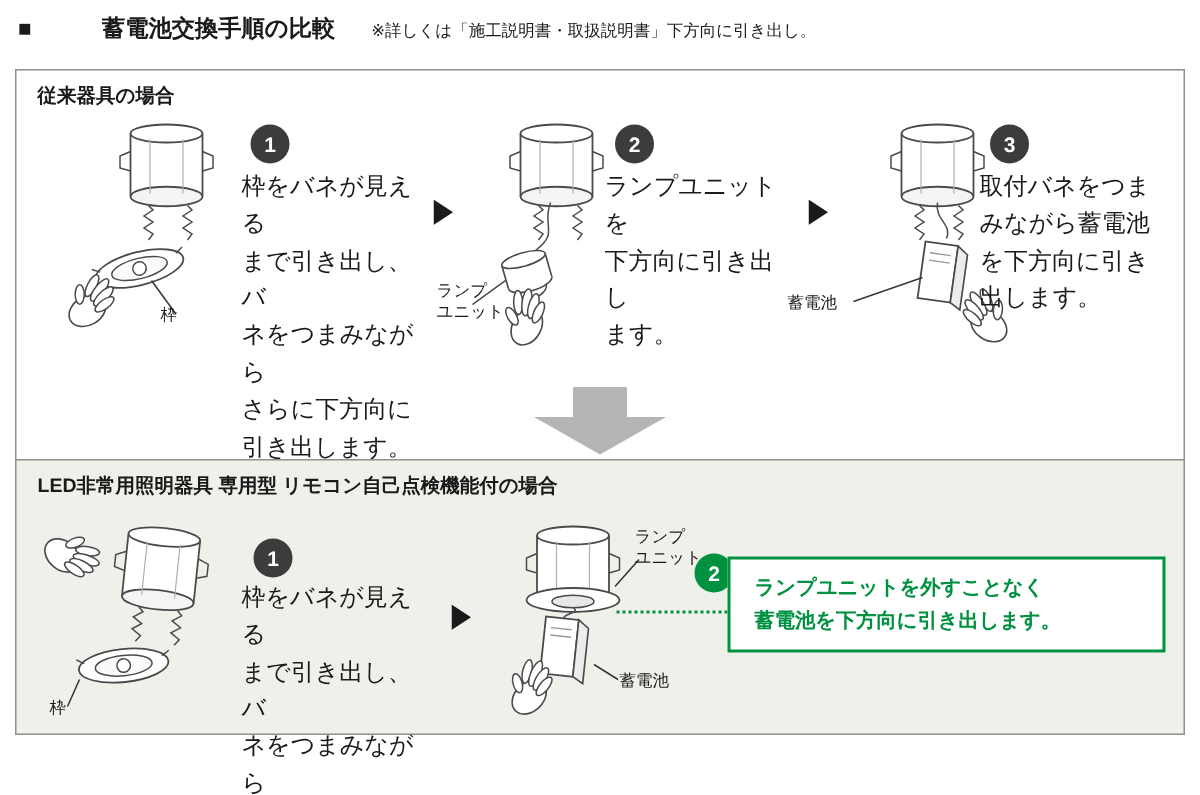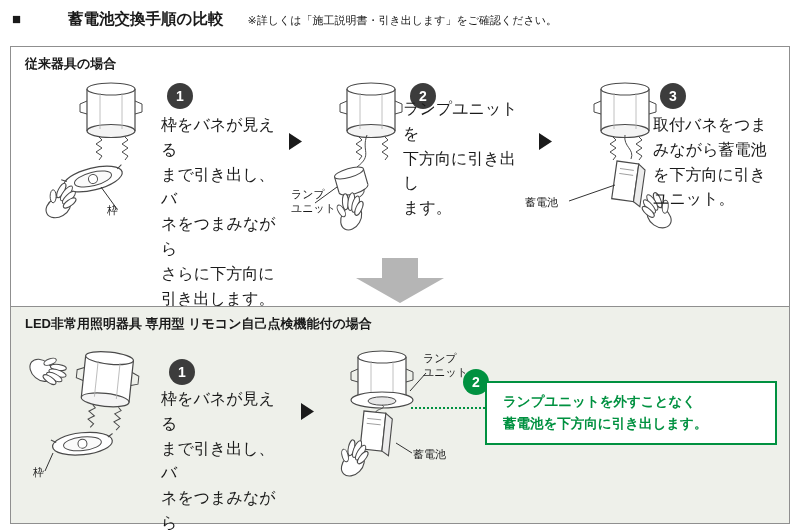--- a/index.html
+++ b/index.html
@@ -7,36 +7,36 @@
     font-family:"Liberation Sans","DejaVu Sans",sans-serif; color:#1a1a1a; }
   .page { position:relative; width:800px; height:530px; overflow:hidden; background:#fff; }
 
   .header { position:absolute; left:12px; top:9px; display:flex; align-items:baseline; gap:10px; }
   .marker { font-size:15px; font-weight:bold; }
   .title  { font-size:15.5px; font-weight:bold; margin-right:14px;margin-left:37px; }
   .note   { font-size:11px; }
 
   .panel { position:absolute; left:10px; width:780px; border:1px solid #8f8f8f; background:#fff; }
   .panel.conv { top:46px; height:264px; }
-  .panel.led  { top:306px; height:218px; background:#eef0ea; }
+  .panel.led  { top:306px; height:184px; background:#eef0ea; }
   .panel-title { position:absolute; left:14px; top:8px; font-size:13px; font-weight:bold; }
 
   .illus { position:absolute; }
   .step-circle { position:absolute; width:26px; height:26px; border-radius:50%;
     background:var(--circle_dark,#3c3c3c); color:#fff; font-size:14px; font-weight:bold;
     display:flex; align-items:center; justify-content:center; }
   .step-circle.green { background:var(--green,#009140); }
   .step-text { position:absolute; font-size:16px; line-height:1.55; white-space:pre-line; }
   .part-label { position:absolute; font-size:11px; line-height:1.3; white-space:pre-line; }
   .next-arrow { position:absolute; }
   .big-arrow { position:absolute; left:352px; top:258px; }
 
   .dotted-line { position:absolute; left:400px; top:100px; width:74px;
     border-top:2px dotted var(--green,#009140); }
-  .green-box { position:absolute; left:474px; top:74px; width:292px; height:64px;
+  .green-box { position:absolute; left:474px; top:64px; width:292px; height:64px;
     background:#fff; border:2px solid var(--green,#009140); }
   .green-box .hl { position:absolute; left:16px; top:8px; font-size:13.5px; font-weight:bold;
     color:var(--green,#009140); line-height:1.65; white-space:pre-line; }
 </style>
 </head>
 <body>
 
 <svg width="0" height="0" style="position:absolute" aria-hidden="true">
   <defs>
     <g id="g-housing">
@@ -75,21 +75,21 @@
       <path d="M-10 19.5 A10 7 0 0 0 10 19.5" fill="none" stroke="#4a4a4a" stroke-width="1"></path>
     </g>
   </defs>
 </svg>
 
 <div class="page">
 
   <div class="header">
     <span class="marker">■</span>
     <span class="title">蓄電池交換手順の比較</span>
-    <span class="note">※詳しくは「施工説明書・引き出します」をご確認ください。</span>
+    <span class="note">※詳しくは「施工説明書・取扱説明書」下方向に引き出し。</span>
   </div>
 
   <div class="panel conv">
     <div class="panel-title">従来器具の場合</div>
 
     <svg class="illus" style="left:28px;top:26px" width="130" height="170" viewBox="0 0 130 170">
       <use href="#g-housing" transform="translate(72,16)"></use>
       <use href="#g-spring" transform="translate(60,64)"></use>
       <use href="#g-spring" transform="translate(86,64)"></use>
       <use href="#g-ring" transform="translate(54,106) rotate(-14)"></use>
@@ -113,21 +113,21 @@
       <use href="#g-spring" transform="translate(52,64)"></use>
       <use href="#g-spring" transform="translate(78,64)"></use>
       <path d="M60 62 C54 78 66 82 50 94" fill="none" stroke="#4a4a4a" stroke-width="1"></path>
       <use href="#g-lamp" transform="translate(42,100) rotate(-16)"></use>
       <use href="#g-hand" transform="translate(40,140) rotate(-60)"></use>
       <line x1="8" y1="130" x2="30" y2="114" stroke="#333" stroke-width="1"></line>
     </svg>
     <div class="part-label" style="left:280px;top:140px">ランプ
 ユニット</div>
     <div class="step-circle" style="left:399px;top:36px">2</div>
-    <div class="step-text" style="left:392px;top:50px;width:128px">ランプユニットを
+    <div class="step-text" style="left:392px;top:66px;width:128px">ランプユニットを
 下方向に引き出し
 ます。</div>
 
     <svg class="next-arrow" style="left:528px;top:86px" width="13" height="17">
       <polygon points="0,0 13,8.5 0,17" fill="#1a1a1a"></polygon>
     </svg>
 
     <svg class="illus" style="left:550px;top:26px" width="125" height="170" viewBox="0 0 125 170">
       <use href="#g-housing" transform="translate(64,16)"></use>
       <use href="#g-spring" transform="translate(52,64)"></use>
@@ -135,21 +135,21 @@
       <path d="M64 62 C62 74 74 76 70 86" fill="none" stroke="#4a4a4a" stroke-width="1"></path>
       <use href="#g-batt" transform="translate(56,88) rotate(8)"></use>
       <use href="#g-hand" transform="translate(100,138) scale(-1,1) rotate(-35)"></use>
       <line x1="8" y1="128" x2="54" y2="112" stroke="#333" stroke-width="1"></line>
     </svg>
     <div class="part-label" style="left:514px;top:148px">蓄電池</div>
     <div class="step-circle" style="left:649px;top:36px">3</div>
     <div class="step-text" style="left:642px;top:66px;width:132px">取付バネをつま
 みながら蓄電池
 を下方向に引き
-ユニット。</div>
+出します。</div>
   </div>
 
   <svg class="big-arrow" width="96" height="46">
     <polygon points="30,0 66,0 66,20 92,20 48,45 4,20 30,20" fill="#b5b5b5"></polygon>
   </svg>
 
   <div class="panel led">
     <div class="panel-title">LED非常用照明器具 専用型 リモコン自己点検機能付の場合</div>
 
     <svg class="illus" style="left:16px;top:34px" width="145" height="160" viewBox="0 0 145 160">

